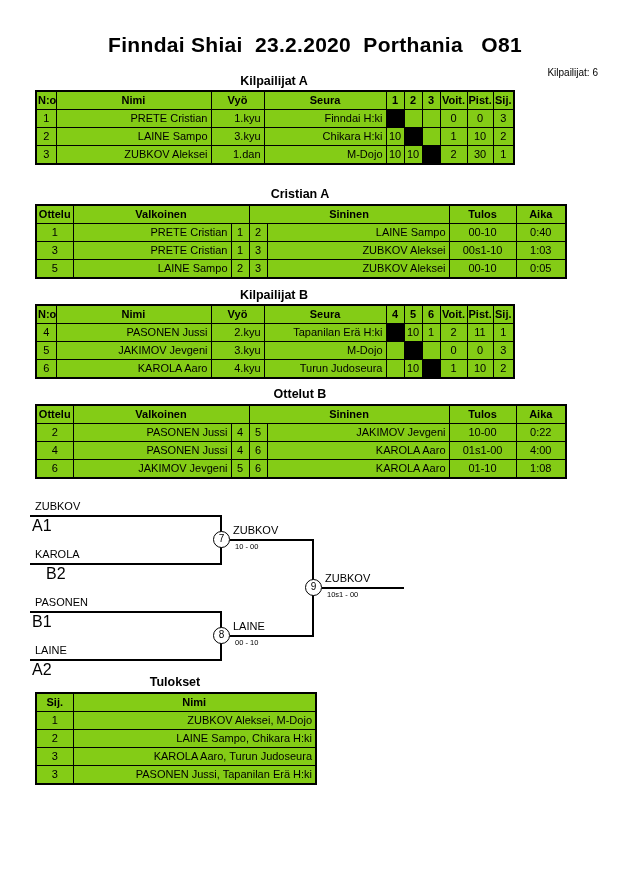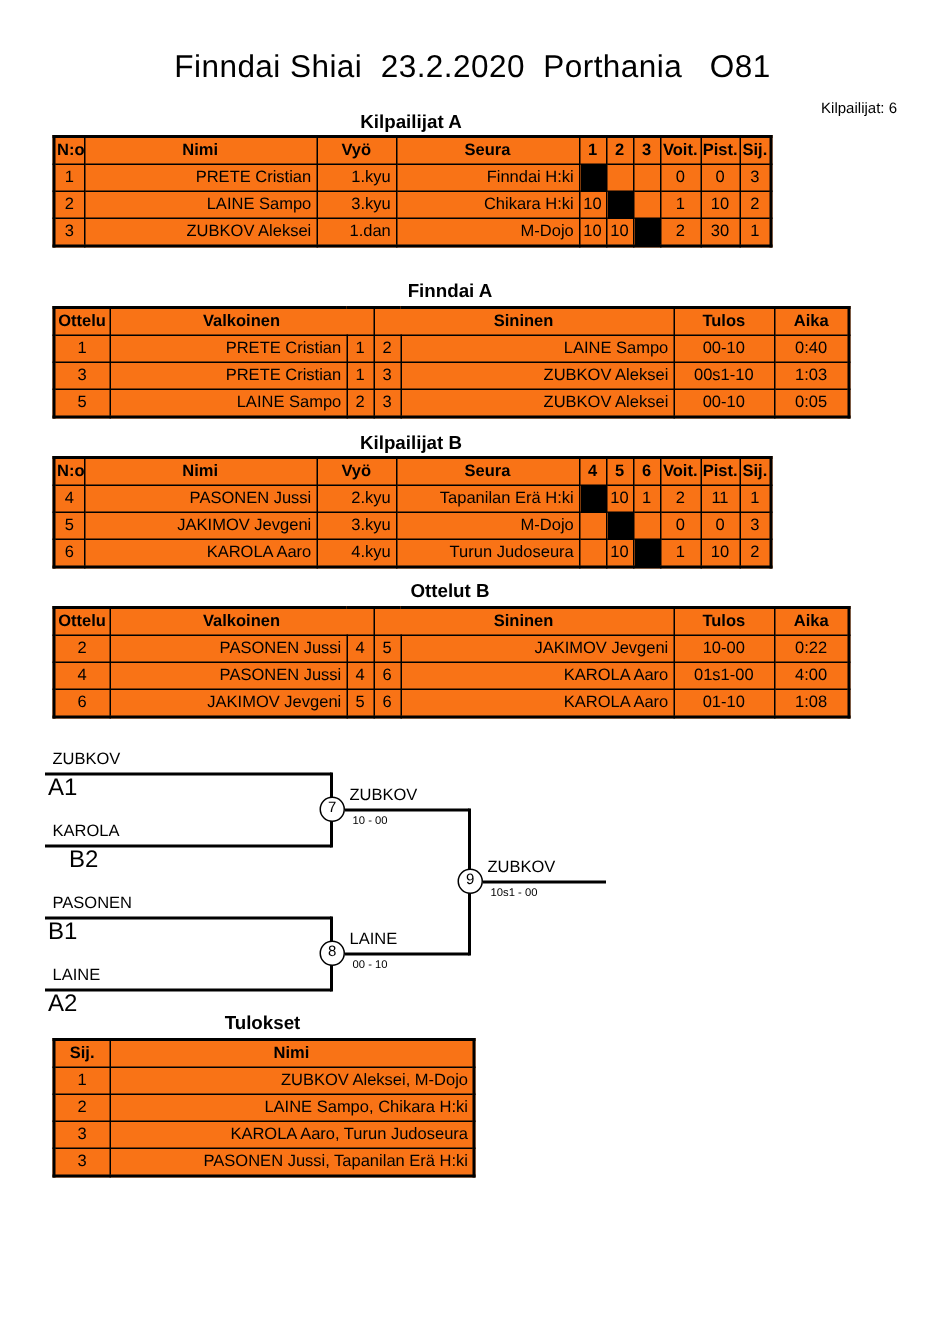--- a/index.html
+++ b/index.html
@@ -1,27 +1,27 @@
 <!DOCTYPE html>
 <html><head>
 <meta charset="utf-8">
 <style>
   html,body{margin:0;padding:0}
   body{width:630px;height:891px;background:#fff;color:#000;position:relative;overflow:hidden;
        font-family:"Liberation Sans",sans-serif;}
   .abs{position:absolute}
-  .title{top:33px;left:0;width:630px;text-align:center;font-weight:normal;font-size:21px;white-space:pre;letter-spacing:.3px}
+  .title{top:33px;left:0;width:630px;text-align:center;font-weight:bold;font-size:21px;white-space:pre;letter-spacing:.3px}
   .count{top:67px;right:32px;font-size:10px}
   .sec-h{font-weight:bold;font-size:12.5px;text-align:center}
   #pool-a-h{top:74px;left:35px;width:478px}
   #match-a-h{top:187px;left:35px;width:530px}
   #pool-b-h{top:288px;left:35px;width:478px}
   #match-b-h{top:387px;left:35px;width:530px}
   #res-h{top:675px;left:35px;width:280px}
-  table.sheet{position:absolute;border-collapse:collapse;table-layout:fixed;border:2px solid #000;background:#f97316}
+  table.sheet{position:absolute;border-collapse:collapse;table-layout:fixed;border:2px solid #000;background:#84cc16}
   .sheet th,.sheet td{border:1px solid #000;height:17px;font-size:11px;line-height:17px;padding:0 3px;white-space:nowrap;overflow:hidden}
   .sheet th{font-weight:bold;text-align:center;padding:0 1px}
   td.c{text-align:center;padding:0 1px}
   td.l{text-align:right}
   td.self{background:#000}
   #pool-a{top:90px;left:35px;width:478px}
   #match-a{top:204px;left:35px;width:530px}
   #pool-b{top:304px;left:35px;width:478px}
   #match-b{top:404px;left:35px;width:530px}
   #res{top:692px;left:35px;width:280px}
@@ -101,21 +101,21 @@
       <td class="c">10</td>
       <td class="c">10</td>
       <td class="c self"></td>
       <td class="c">2</td>
       <td class="c">30</td>
       <td class="c">1</td>
     </tr>
   </tbody>
 </table>
 
-<div class="abs sec-h" id="match-a-h">Finndai A</div>
+<div class="abs sec-h" id="match-a-h">Cristian A</div>
 <table class="sheet" id="match-a">
   <colgroup>
       <col style="width:37px">
       <col style="width:158px">
       <col style="width:18px">
       <col style="width:18px">
       <col style="width:182px">
       <col style="width:67px">
       <col style="width:50px">
     </colgroup>

